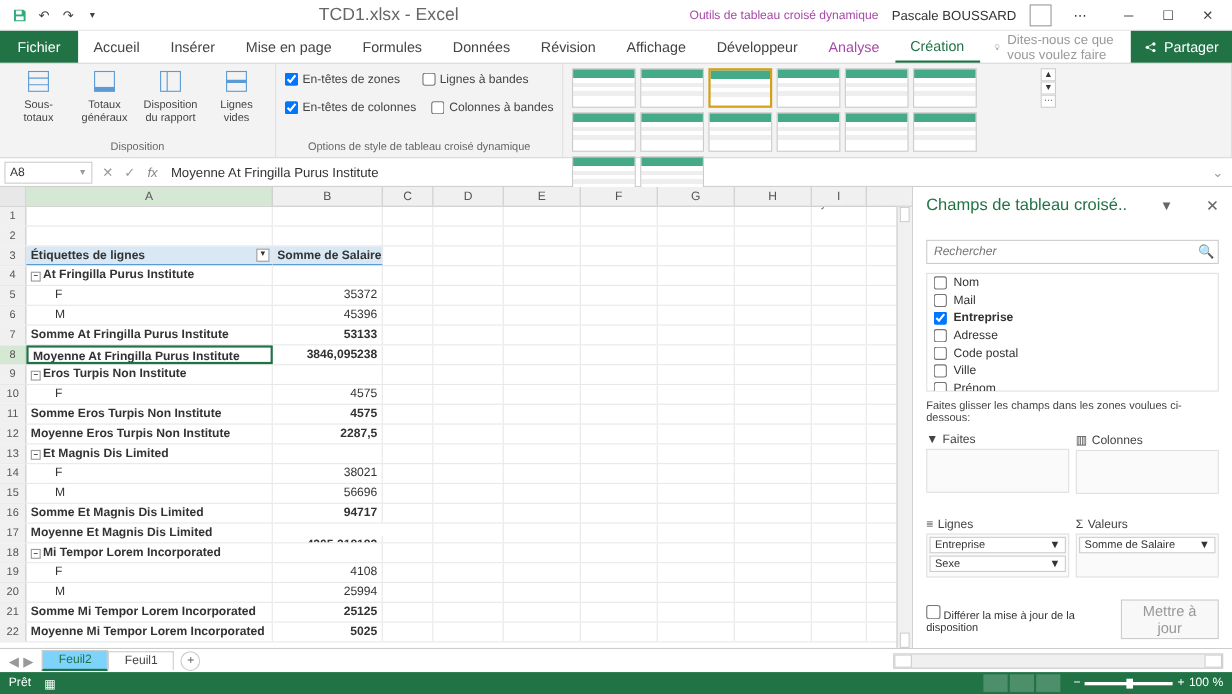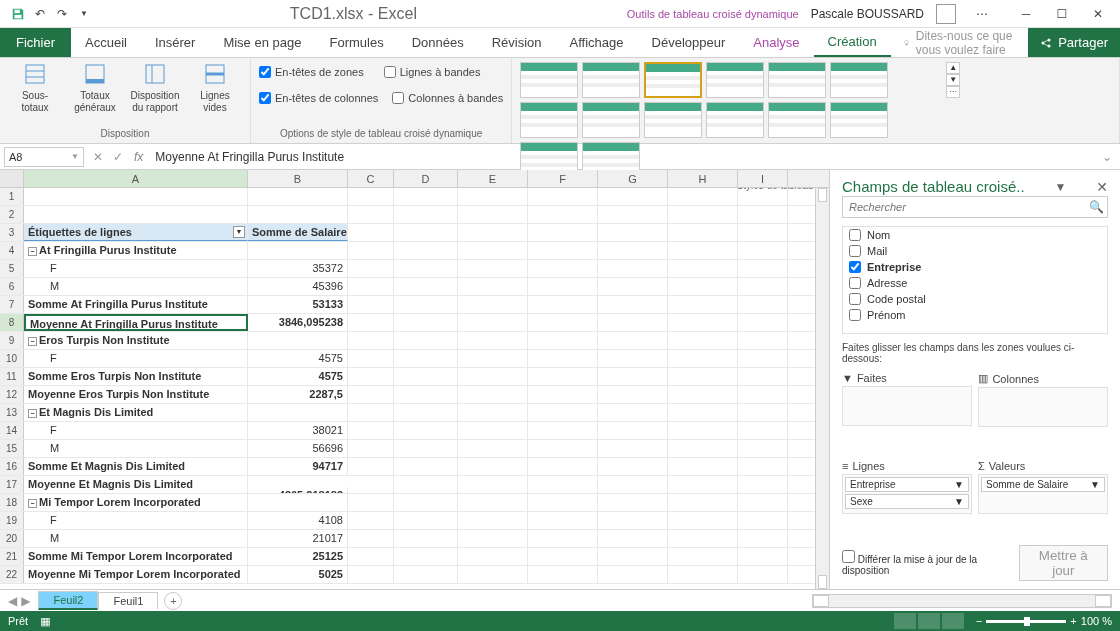--- a/index.html
+++ b/index.html
@@ -67,21 +67,21 @@
 .filter-btn { position: absolute; right: 2px; top: 2px; width: 12px; height: 12px; border: 1px solid #999; background: #fff; font-size: 7px; text-align: center; line-height: 10px; }
 .cell.active { border: 2px solid #217346; }
 .expand-icon { display: inline-block; width: 9px; height: 9px; border: 1px solid #999; font-size: 7px; text-align: center; line-height: 7px; margin-right: 2px; background: #fff; }
 .vscroll { position: absolute; right: 0; top: 18px; bottom: 0; width: 14px; background: #f0f0f0; border-left: 1px solid #ccc; }
 .vscroll::before, .vscroll::after { content: ''; position: absolute; left: 2px; right: 2px; height: 12px; background: #fff; border: 1px solid #ccc; }
 .vscroll::before { top: 0; }
 .vscroll::after { bottom: 0; }
 
 
 .field-pane { width: 290px; background: #fff; padding: 8px 12px; display: flex; flex-direction: column; }
-.fp-title-row { display: flex; justify-content: space-between; align-items: center; margin-bottom: 1px; }
+.fp-title-row { display: flex; justify-content: space-between; align-items: center; margin-bottom: 23px; }
 .fp-title { color: #217346; font-size: 15px; }
 .fp-close { color: #666; font-size: 14px; }
 .fp-sub { display: flex; justify-content: space-between; align-items: center; font-size: 11px; color: #444; margin-bottom: 6px; }
 .fp-gear { width: 20px; height: 18px; border: 1px solid #ccc; text-align: center; font-size: 10px; line-height: 16px; }
 .fp-search { position: relative; margin-bottom: 8px; }
 .fp-search input { width: 100%; height: 22px; border: 1px solid #ccc; padding: 0 22px 0 6px; font-size: 11px; font-style: italic; color: #999; }
 .fp-search-icon { position: absolute; right: 4px; top: 4px; color: #999; }
 .fp-fields { border: 1px solid #e0e0e0; height: 108px; overflow-y: auto; margin-bottom: 8px; position: relative; }
 .fp-field { display: flex; align-items: center; gap: 6px; padding: 2px 6px; font-size: 11px; }
 .fp-field input { width: 12px; height: 12px; }
@@ -519,21 +519,21 @@
           <div class="cell" style="width: 64px;"></div>
           <div class="cell" style="width: 70px;"></div>
           <div class="cell" style="width: 70px;"></div>
           <div class="cell" style="width: 70px;"></div>
           <div class="cell" style="width: 70px;"></div>
           <div class="cell" style="width: 50px;"></div>
         </div>
         <div class="row">
           <div class="row-h">20</div>
           <div class="cell" style="width: 224px; padding-left: 26px;">M</div>
-          <div class="cell r" style="width: 100px;">21017</div>
+          <div class="cell r" style="width: 100px;">25994</div>
           <div class="cell" style="width: 46px;"></div>
           <div class="cell" style="width: 64px;"></div>
           <div class="cell" style="width: 70px;"></div>
           <div class="cell" style="width: 70px;"></div>
           <div class="cell" style="width: 70px;"></div>
           <div class="cell" style="width: 70px;"></div>
           <div class="cell" style="width: 50px;"></div>
         </div>
         <div class="row">
           <div class="row-h">21</div>
@@ -586,20 +586,24 @@
           <input type="checkbox" checked="" style="">
           <span>Entreprise</span>
         </div>
         <div class="fp-field">
           <input type="checkbox" style="">
           <span>Adresse</span>
         </div>
         <div class="fp-field">
           <input type="checkbox" style="">
           <span>Code postal</span>
+        </div>
+        <div class="fp-field">
+          <input type="checkbox" style="">
+          <span>Ville</span>
         </div>
         <div class="fp-field">
           <input type="checkbox" style="">
           <span>Prénom</span>
         </div>
       </div>
     <div class="fp-drag-hint">Faites glisser les champs dans les zones voulues ci-dessous:</div>
     <div class="fp-zones">
       <div class="fp-zone">
         <div class="fp-zone-hdr">

